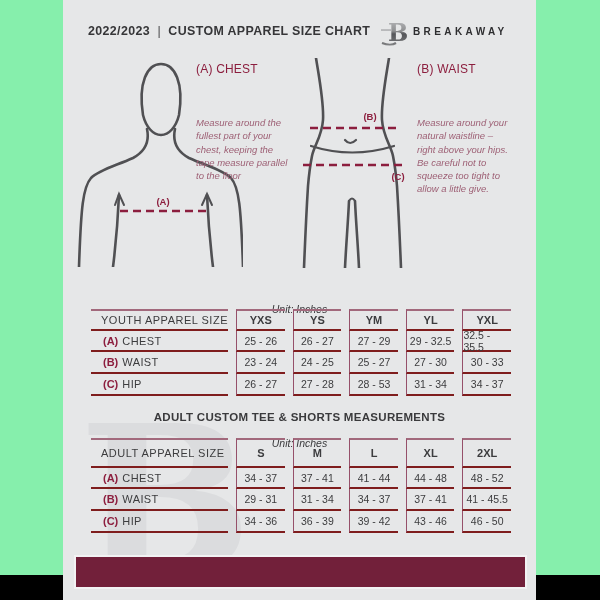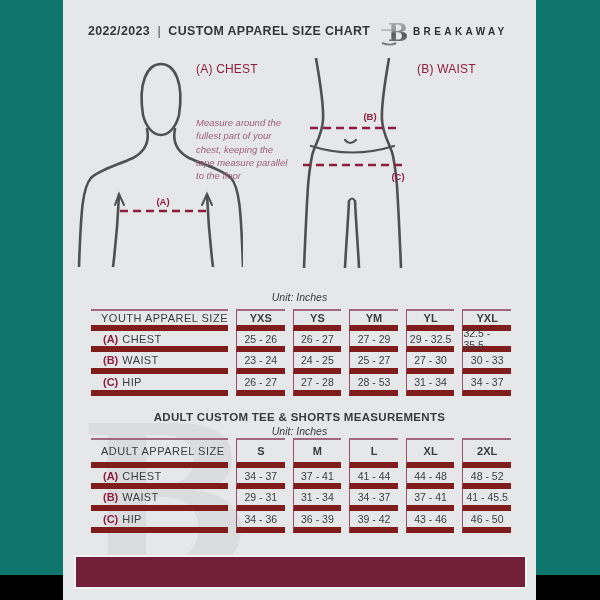--- a/index.html
+++ b/index.html
@@ -1,19 +1,19 @@
 <!DOCTYPE html>
 <html><head>
 <meta charset="utf-8">
 <style>
   * { margin:0; padding:0; box-sizing:border-box; }
   html,body { width:600px; height:600px; }
   body { font-family:"Liberation Sans", sans-serif; background:#000; position:relative; overflow:hidden; }
 
-  .canvas { position:absolute; left:0; top:0; width:600px; height:575px; background:#0f766e; }
+  .canvas { position:absolute; left:0; top:0; width:600px; height:575px; background:#86efac; }
   .page { position:absolute; left:63px; top:0; width:473px; height:600px; background:#e6e7e8; overflow:hidden; }
 
   
   .hdr-title { position:absolute; left:25px; top:23px; font-size:13.5px; font-weight:700;
                color:#363638; letter-spacing:.4px; transform:scaleX(.92); transform-origin:left center; white-space:nowrap; }
   .hdr-title .sep { margin:0 8px; font-weight:400; color:#4a4a4c; }
   .logo { position:absolute; left:316px; top:17px; width:30px; height:30px; }
   .brand { position:absolute; left:350px; top:26px; font-size:10px; font-weight:700;
            letter-spacing:3.4px; color:#2e2e30; white-space:nowrap; }
 
@@ -21,27 +21,27 @@
   .fig { position:absolute; }
   .guide-block { position:absolute; width:102px; }
   .guide-heading { font-size:12px; font-weight:400; color:#8c1e3e; letter-spacing:.2px; margin-bottom:7px; }
   .guide-desc { font-size:9.5px; font-style:italic; font-weight:500; color:#9d5f74;
                 line-height:1.4; white-space:pre-line;margin-top:40px; }
 
   
   .tbl-title { position:absolute; left:0; width:473px; text-align:center; font-size:11.5px;
                font-weight:700; color:#3a3a3c; letter-spacing:.3px; }
   .tbl-unit  { position:absolute; left:0; width:473px; text-align:center; font-size:10.5px;
-               font-style:italic; font-weight:500; color:#3a3a3c; }
+               font-style:italic; font-weight:500; color:#3a3a3c;margin-top:12px; }
 
   
   .size-table { position:absolute; left:28px; width:420px; display:grid;
                 grid-template-columns:137px repeat(5, 1fr); z-index:2; }
   .cell { display:flex; align-items:center; justify-content:center;
-          border-bottom:6px solid #7f1d1d; font-size:10.5px; color:#3c3c3e; }
+          border-bottom:2px solid #7f1d1d; font-size:10.5px; color:#3c3c3e; }
   .cell.top { border-top:2px solid #a2697c; }
   .cell.vline { border-left:1.5px solid #96506a;margin-left:8px; }
   .cell.lbl { justify-content:flex-start; padding-left:12px; }
   .cell.size-head { font-weight:700; font-size:11px; }
   .cell.size-label-head { font-size:11px; letter-spacing:.5px; padding-left:10px; justify-content:flex-start; }
   .row-prefix { color:#8c1e3e; font-weight:700; font-size:11px; margin-right:4px; }
   .row-name { font-size:11px; letter-spacing:.4px; }
 
   .yt-h { height:22px; } .yt-r1 { height:21px; } .yt-r { height:22px; }
   .ad-h { height:30px; } .ad-r1 { height:21px; } .ad-r { height:22px; }
@@ -110,20 +110,26 @@
         <path d="M65 143 C66 165 68 188 69 210"></path>
       </g>
       <line x1="20" y1="70" x2="107" y2="70" stroke="#8c1e3e" stroke-width="2.6" stroke-dasharray="8 5"></line>
       <line x1="13" y1="107" x2="114" y2="107" stroke="#8c1e3e" stroke-width="2.6" stroke-dasharray="8 5"></line>
       <text x="80" y="62" text-anchor="middle" font-size="9.5" font-weight="bold" fill="#8c1e3e">(B)</text>
       <text x="108" y="122" text-anchor="middle" font-size="9.5" font-weight="bold" fill="#8c1e3e">(C)</text>
     </svg>
 
     <div class="guide-block" style="left:354px; top:62px;">
       <div class="guide-heading">(B) WAIST</div>
+      <div class="guide-desc">Measure around your
+natural waistline –
+right above your hips.
+Be careful not to
+squeeze too tight to
+allow a little give.</div>
     </div>
 
 
     <div class="watermark">B</div>
 
     <div class="tbl-unit" style="top:291px;">Unit: Inches</div>
 
     <div class="size-table" style="top:309px;">
       <div class="cell top yt-h size-label-head">YOUTH APPAREL SIZE</div>
       <div class="cell top vline yt-h size-head">YXS</div>

